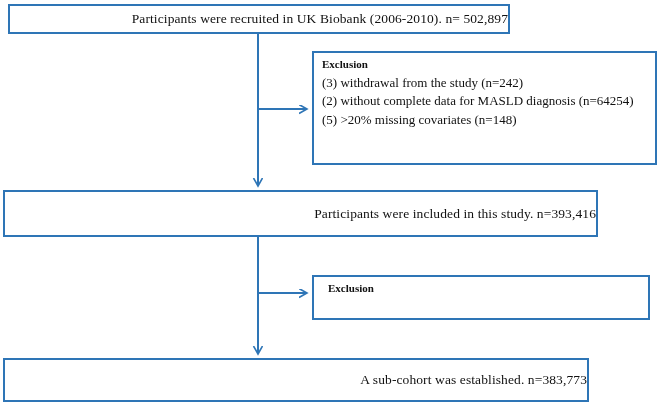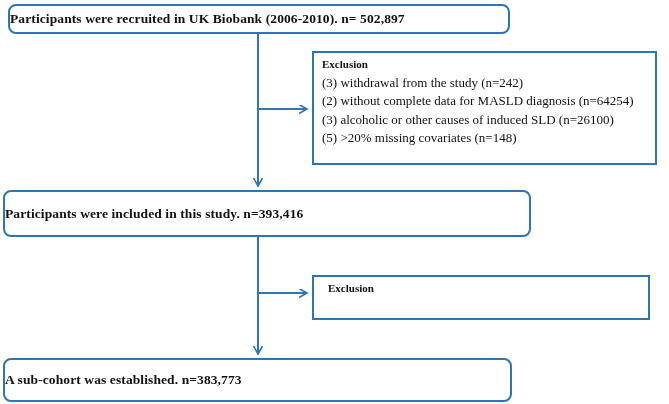--- a/index.html
+++ b/index.html
@@ -18,30 +18,29 @@
   }
   .flow-box {
     position: absolute;
     border: 2px solid #2e75b6;
     background: #ffffff;
     box-sizing: border-box;
   }
   .center-box {
     display: flex;
     align-items: center;
-    justify-content: flex-start;
+    justify-content: flex-end;
     text-align: center;
-    font-weight: bold;
+    font-weight: normal;
     font-size: 13.5px;
     letter-spacing: 0.1px;
-    border-radius: 8px;
   }
   .box-top    { left: 8px;   top: 4px;   width: 502px; height: 30px; }
-  .box-middle { left: 3px;   top: 190px; width: 528px; height: 47px; }
-  .box-bottom { left: 3px;   top: 358px; width: 509px; height: 44px; }
+  .box-middle { left: 3px;   top: 190px; width: 595px; height: 47px; }
+  .box-bottom { left: 3px;   top: 358px; width: 586px; height: 44px; }
   .box-excl1  { left: 312px; top: 51px;  width: 345px; height: 114px; padding: 2px 8px; }
   .box-excl2  { left: 312px; top: 275px; width: 338px; height: 45px;  padding: 2px 8px; }
   .excl-title {
     font-weight: bold;
     font-size: 11px;
     line-height: 18.5px;
   }
   .excl-item {
     font-size: 13px;
     line-height: 18.5px;
@@ -75,21 +74,20 @@
   </svg>
 
   <div class="flow-box center-box box-top">
     <span>Participants were recruited in UK Biobank (2006-2010). n= 502,897</span>
   </div>
 
   <div class="flow-box box-excl1">
     <div class="excl-title">Exclusion</div>
     <div class="excl-item">(3) withdrawal from the study (n=242)</div>
     <div class="excl-item">(2) without complete data for MASLD diagnosis (n=64254)</div>
-    <div class="excl-item">(3) alcoholic or other causes of induced SLD (n=26100)</div>
     <div class="excl-item">(5) &gt;20% missing covariates (n=148)</div>
   </div>
 
   <div class="flow-box center-box box-middle">
     <span>Participants were included in this study. n=393,416</span>
   </div>
 
   <div class="flow-box box-excl2">
     <div class="excl-title">Exclusion</div>
   </div>

